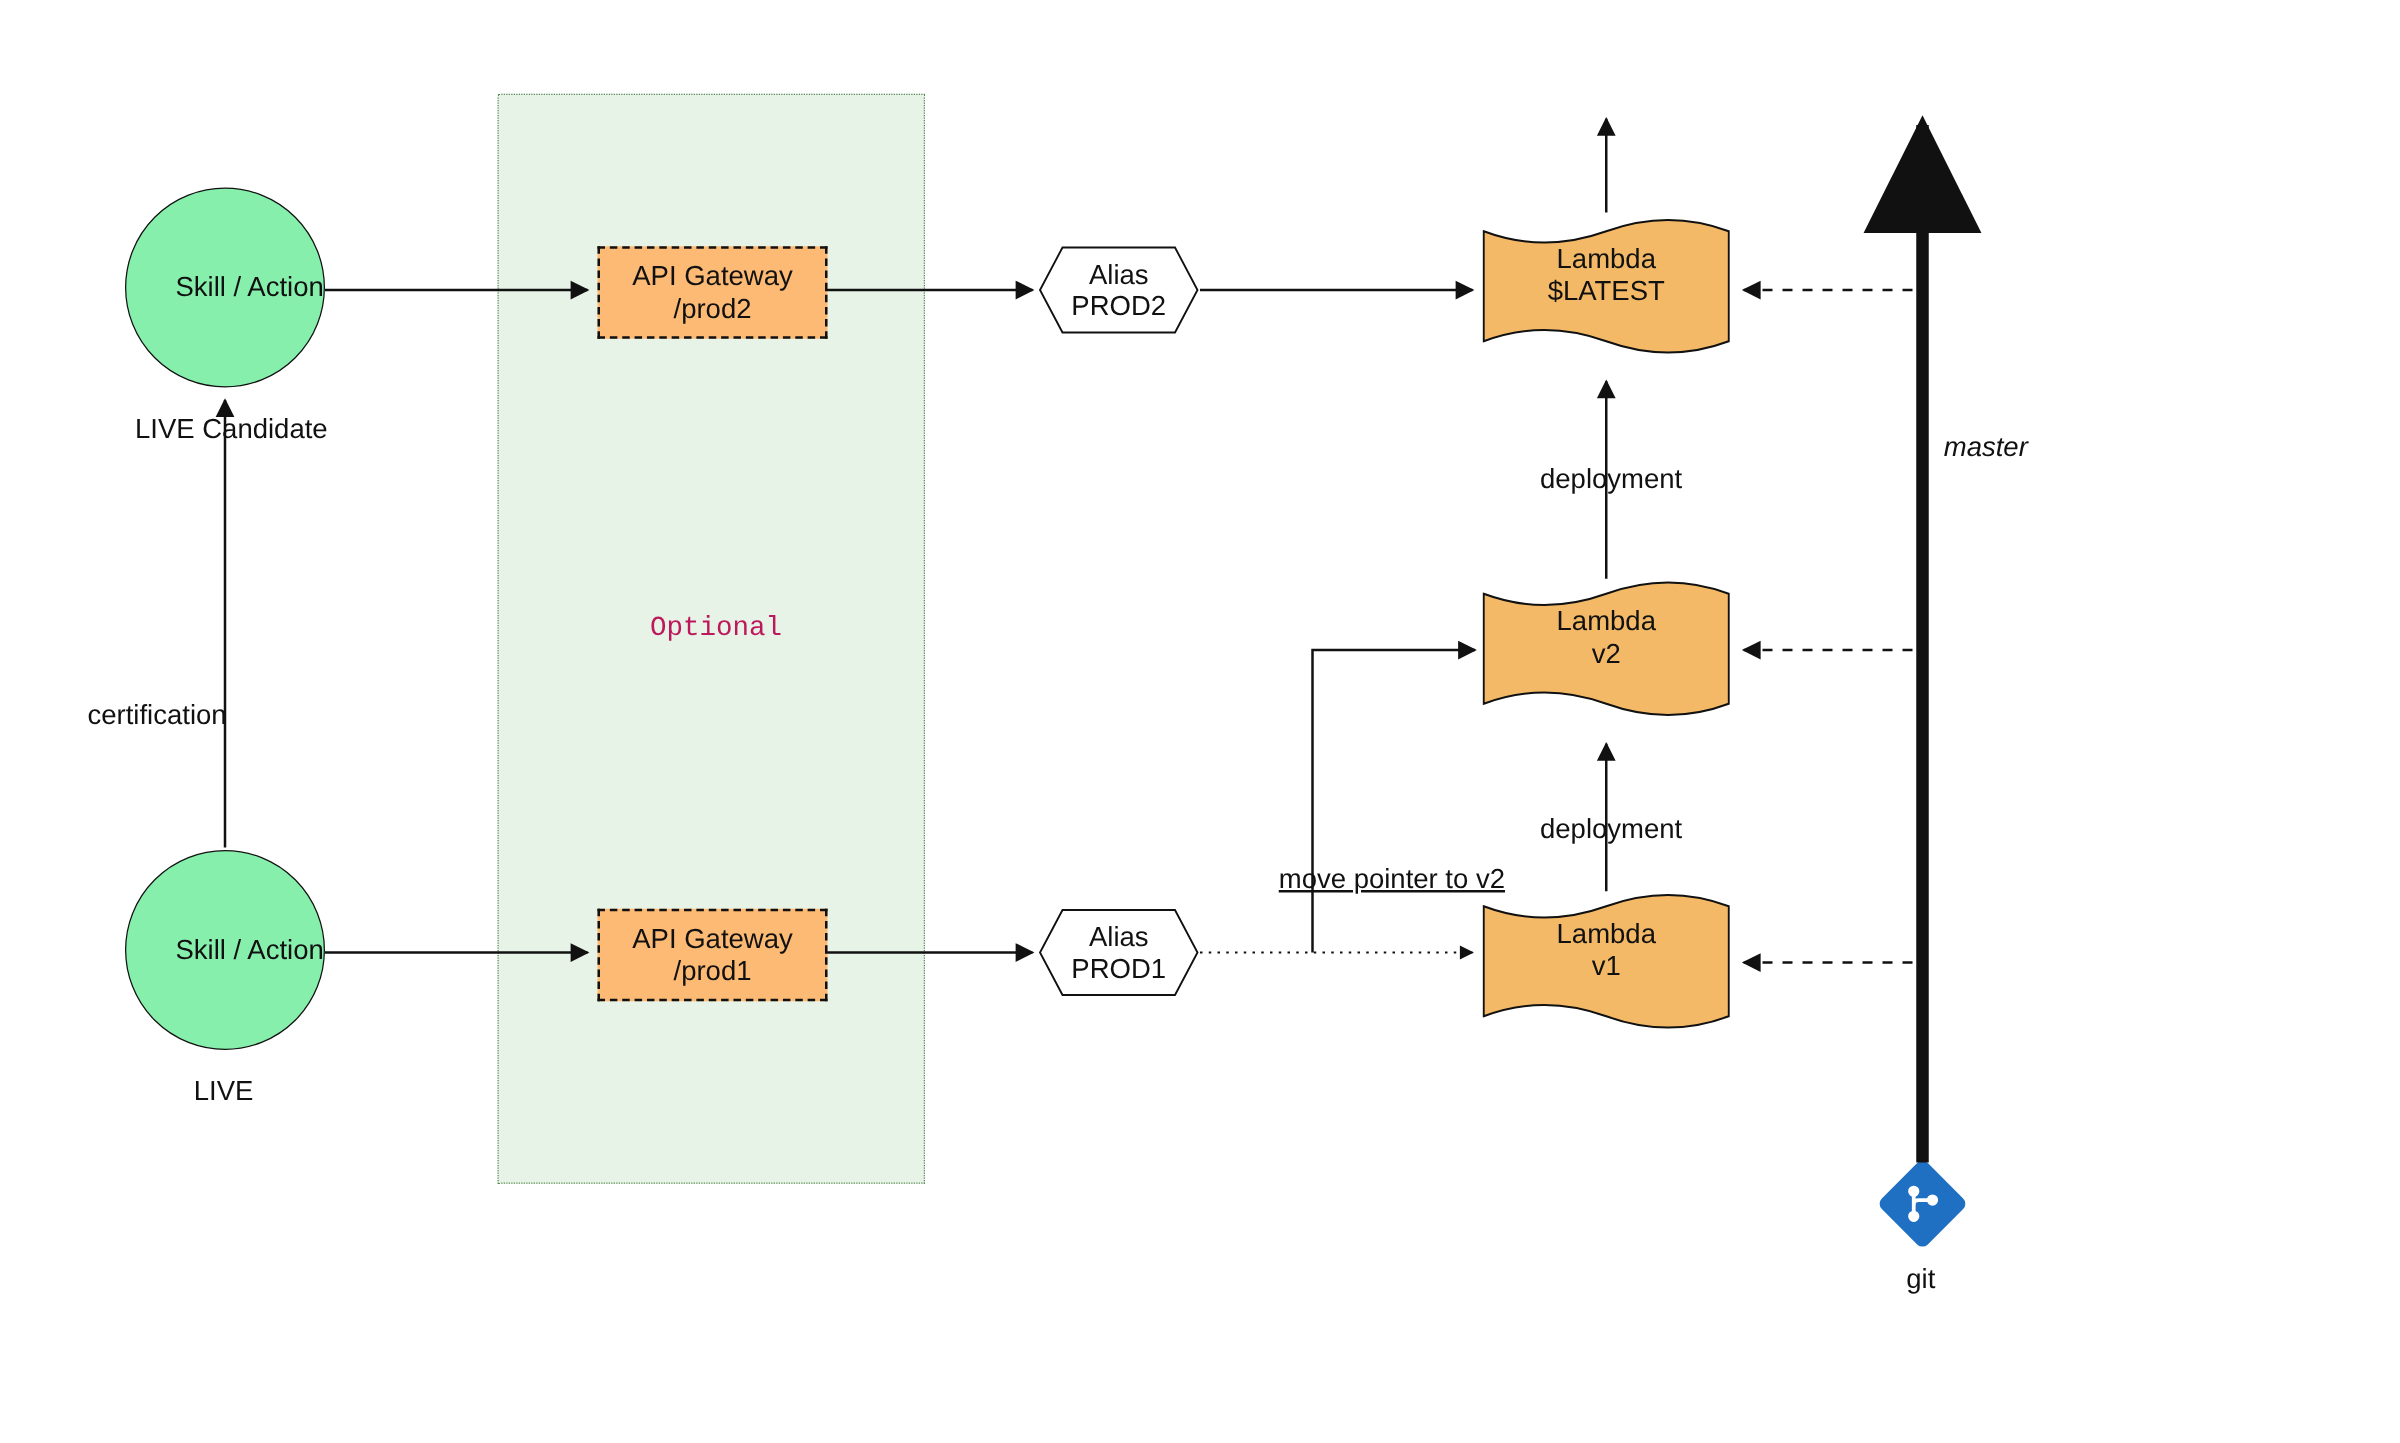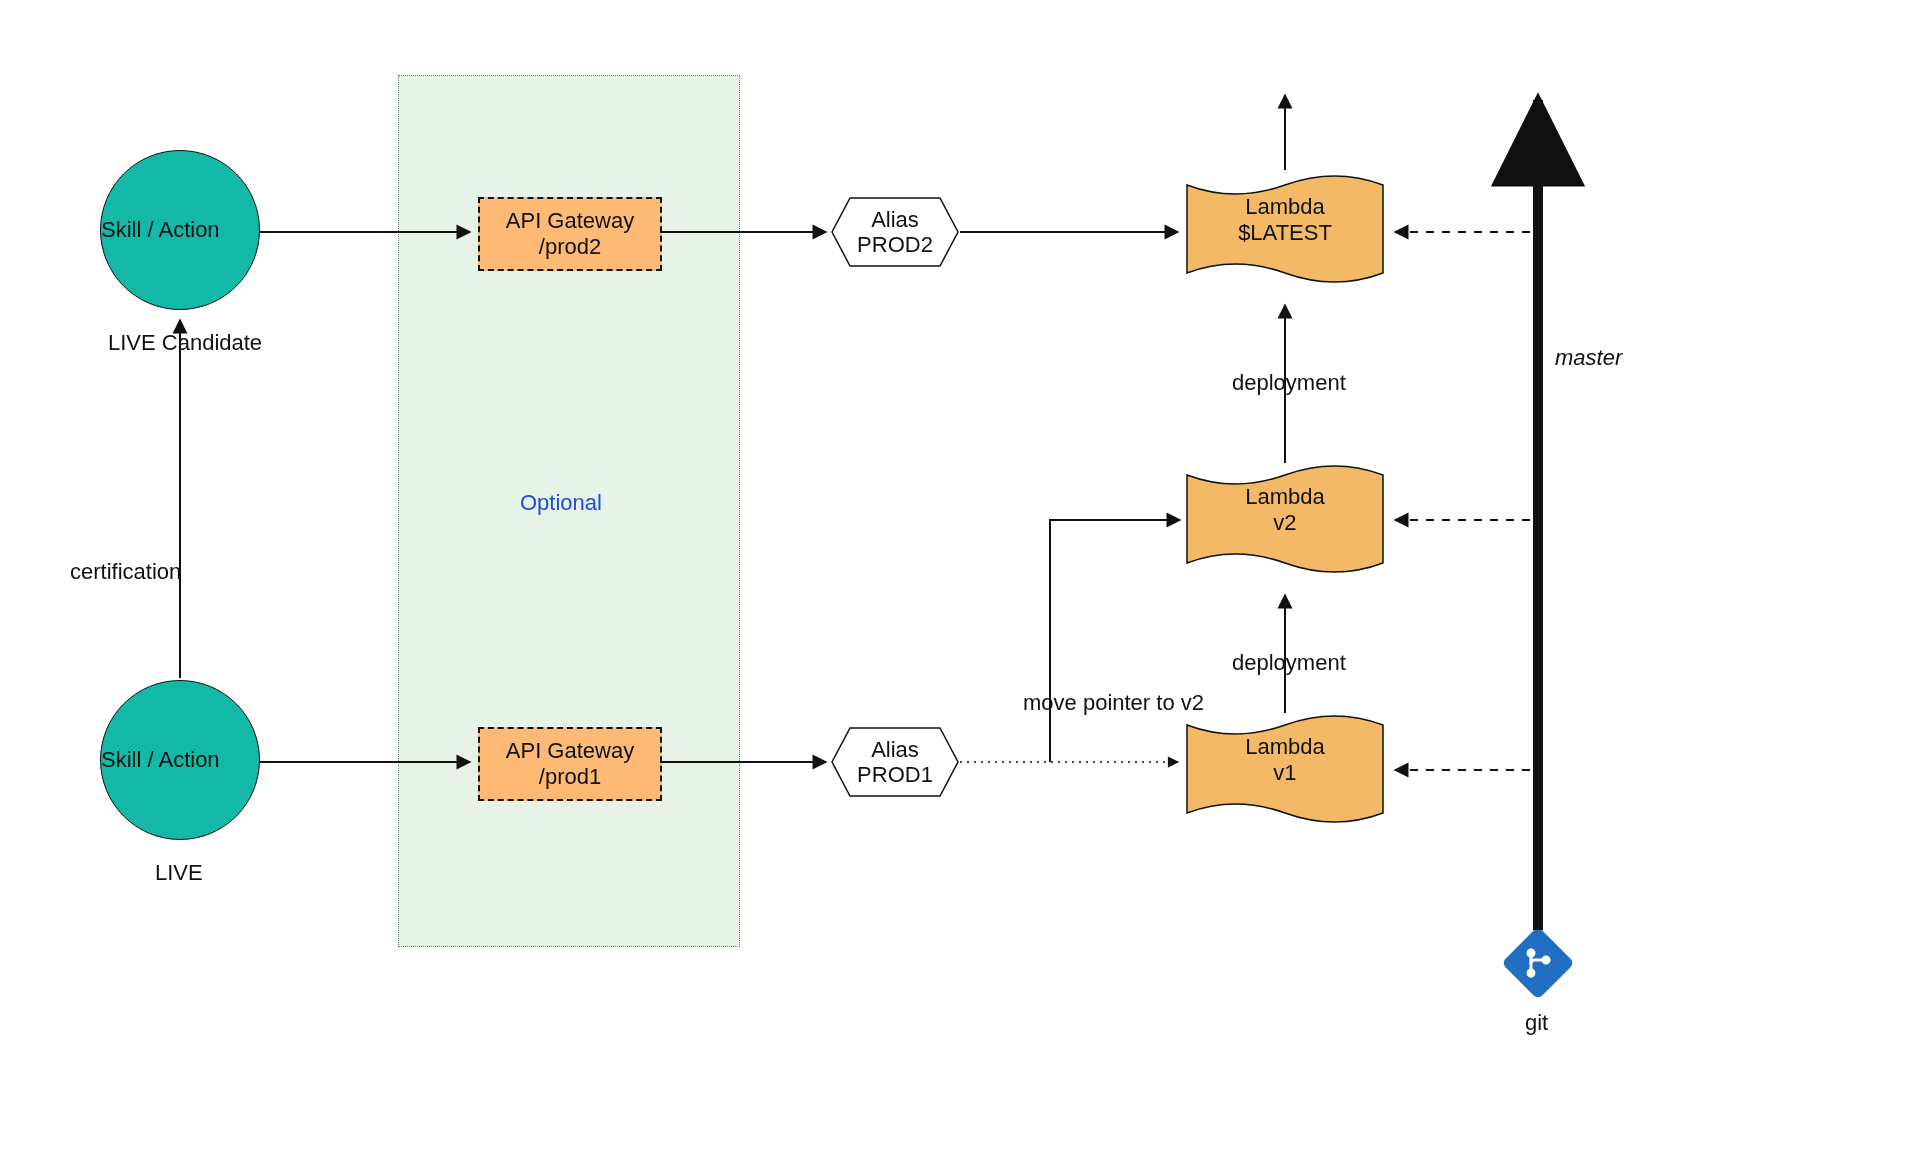--- a/index.html
+++ b/index.html
@@ -22,29 +22,29 @@
     left: 0; top: 0;
     width: 1920px;
     height: 1154px;
     pointer-events: none;
   }
   .label {
     position: absolute;
     text-align: center;
     white-space: nowrap;
   }
-  .label-green { color: #1d4ed8; }
+  .label-green { color: #be185d; font-family: Liberation Mono, monospace; }
   .circle {
     position: absolute;
     border-radius: 50%;
-    background: #14b8a6;
+    background: #86efac;
     border: 1.5px solid #111;
     display: flex;
     align-items: center;
-    justify-content: flex-start;
+    justify-content: flex-end;
     text-align: center;
     line-height: 1.15;
   }
   .rect-dashed {
     position: absolute;
     border: 2.5px dashed #111;
     background: #fdba74;
     display: flex;
     align-items: center;
     justify-content: center;
@@ -127,21 +127,21 @@
   <div class="hexagon" style="left:830px; top:726px; width:130px; height:72px;">
     <svg width="130" height="72" viewBox="0 0 130 72">
       <polygon points="20,2 110,2 128,36 110,70 20,70 2,36" fill="#fff" stroke="#111" stroke-width="1.5"></polygon>
     </svg>
     <div class="inner" style="display:flex;flex-direction:column;">
       <span>Alias</span>
       <span>PROD1</span>
     </div>
   </div>
 
-  <div class="label" style="left:1023px; top:690px;">move pointer to v2</div>
+  <div class="label" style="left:1023px; top:690px;text-decoration:underline;">move pointer to v2</div>
 
   <div class="lambda" style="left:1185px; top:165px; width:200px; height:130px;">
     <svg width="200" height="130" viewBox="0 0 200 130">
       <path d="M2 20 L2 108 Q50 90 100 108 Q150 126 198 108 L198 20 Q150 2 100 20 Q50 38 2 20 Z" fill="#f4b967" stroke="#111" stroke-width="1.5"></path>
     </svg>
     <div class="inner" style="display:flex;flex-direction:column;">
       <span>Lambda</span>
       <span>$LATEST</span>
     </div>
   </div>

